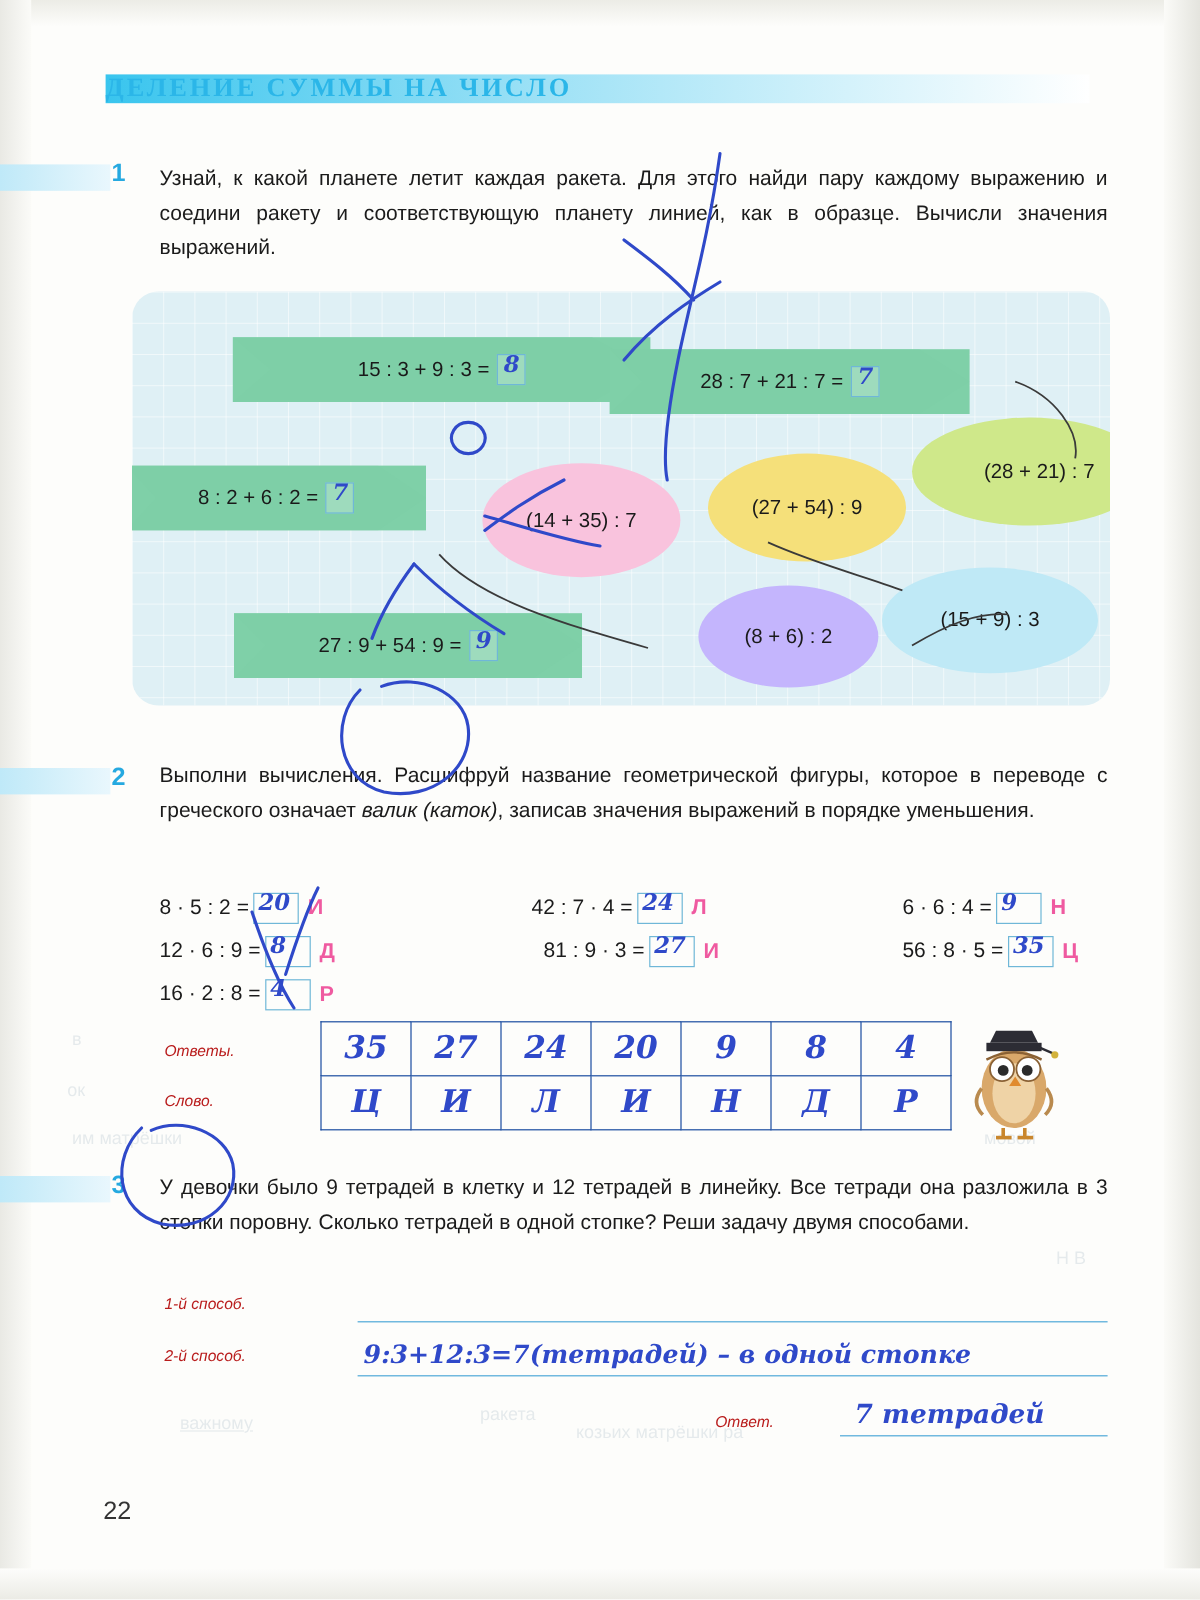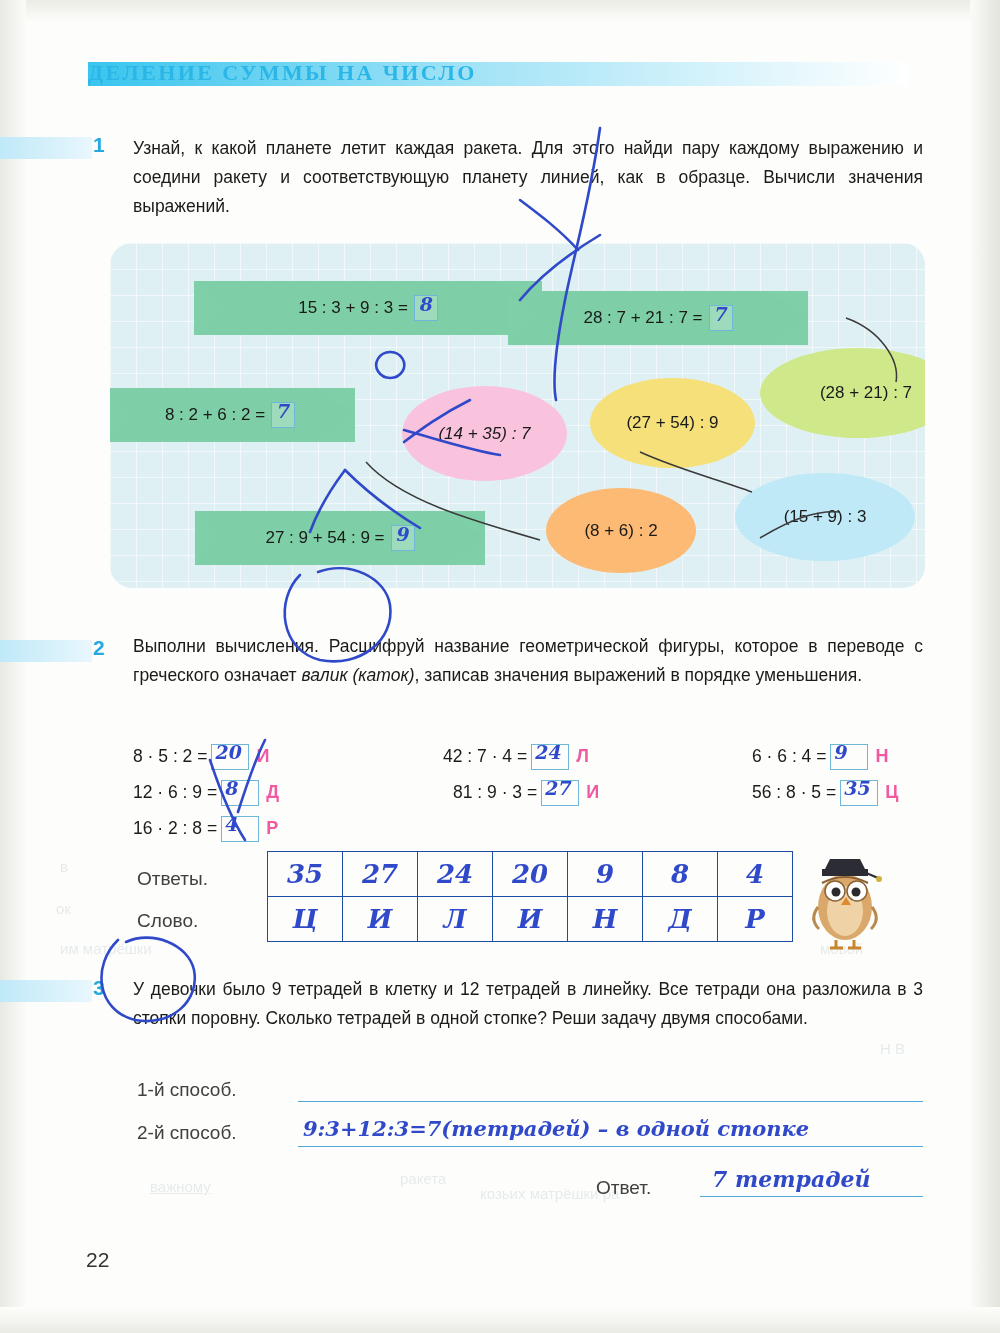--- a/index.html
+++ b/index.html
@@ -102,21 +102,21 @@
   .box{
     display:inline-block;width:36px;height:24px;border:1.5px solid #6fb7d8;
     vertical-align:middle;margin-left:4px;position:relative;
   }
   .box .hand{position:absolute;left:3px;top:-4px;font-size:19px;}
 
   
   .tbl{position:absolute;left:267px;top:851px;border-collapse:collapse;}
   .tbl td{width:72px;height:42px;border:1.6px solid #1b4da0;text-align:center;}
   .tbl td .hand{font-size:26px;}
-  .lbl{position:absolute;font-size:19px;color:#404040;}
+  .lbl{position:absolute;font-size:13px;font-style:italic;color:#b91c1c;}
 
   .ans-line{position:absolute;border-bottom:1.6px solid #4fa8d8;}
   .owl{position:absolute;left:800px;top:845px;width:90px;height:105px;}
 
   .page-no{position:absolute;left:86px;top:1248px;font-size:21px;color:#333;}
 
   
   .ghost{position:absolute;color:rgba(120,150,170,.18);font-size:15px;}
 
   
@@ -185,27 +185,27 @@
         <span class="hand" style="position:absolute;left:5px;top:-3px;font-size:19px;">9</span>
       </span>
     </div>
 
     <div class="planet" style="left:650px;top:105px;width:180px;height:90px;background:#cfe88a;padding-left:16px;">
       <span>(28 + 21) : 7</span>
     </div>
     <div class="planet" style="left:480px;top:135px;width:165px;height:90px;background:#f5e07a;">
       <span>(27 + 54) : 9</span>
     </div>
-    <div class="planet" style="left:292px;top:143px;width:165px;height:95px;background:#f9c3dd;font-style:italic;">
+    <div class="planet" style="left:292px;top:143px;width:165px;height:95px;background:#f9c3dd;">
       <span>(14 + 35) : 7</span>
     </div>
     <div class="planet" style="left:625px;top:230px;width:180px;height:88px;background:#bfe9f6;">
       <span>(15 + 9) : 3</span>
     </div>
-    <div class="planet" style="left:436px;top:245px;width:150px;height:85px;background:#fdba74;text-align:center;">
+    <div class="planet" style="left:472px;top:245px;width:150px;height:85px;background:#c4b5fd;text-align:center;">
       <span>(8 + 6) : 2</span>
     </div>
   </div>
 
   <div class="tab" style="top:640px;"></div>
   <div class="num" style="left:93px;top:636px;">2</div>
   <div class="body-text task2-text"><span>Выполни вычисления. Расшифруй название геометрической фигуры, которое в переводе с греческого означает </span><span class="it">валик (каток)</span><span>, записав значения выражений в порядке уменьшения.</span></div>
 
   <div class="expr" style="left:133px;top:744px;">
     <span>8 · 5 : 2 =</span><span class="box"><span class="hand">20</span></span><span class="letter">И</span>

